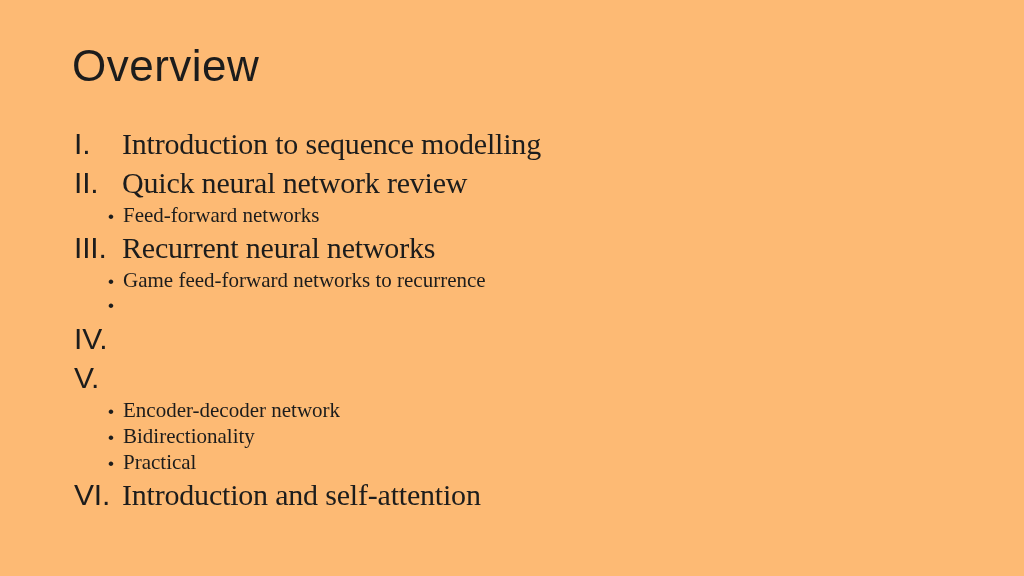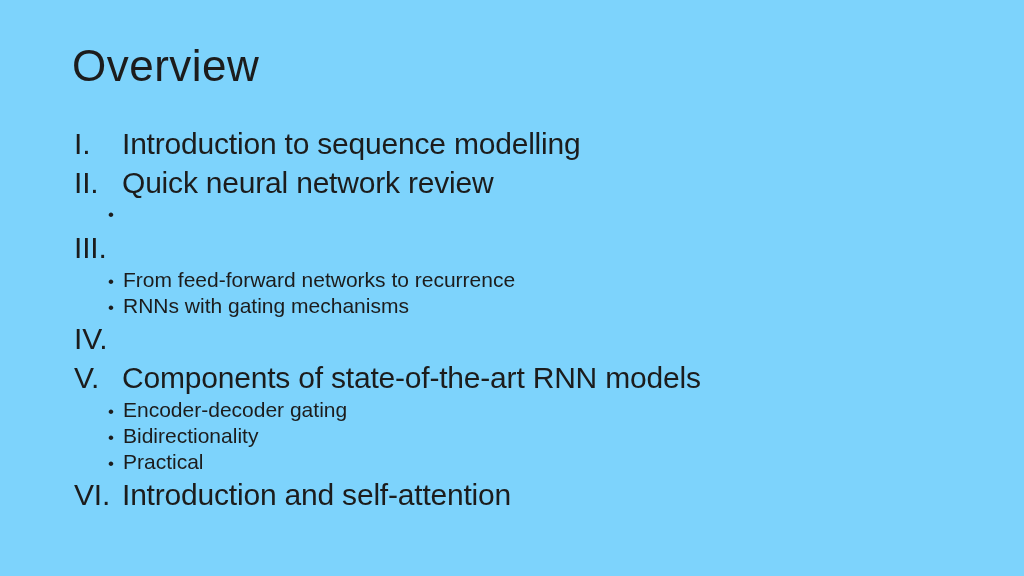--- a/index.html
+++ b/index.html
@@ -4,21 +4,21 @@
 <style>
   html, body {
     margin: 0;
     padding: 0;
     background: #ffffff;
   }
   .slide {
     position: relative;
     width: 1024px;
     height: 576px;
-    background: #7dd3fc;
+    background: #fdba74;
     overflow: hidden;
     font-family: "Liberation Sans", "DejaVu Sans", sans-serif;
     color: #1c1c1c;
   }
   .slide-title {
     position: absolute;
     left: 72px;
     top: 44px;
     margin: 0;
     font-size: 44px;
@@ -55,20 +55,21 @@
     flex: 0 0 48px;
     width: 48px;
   }
   .bullet {
     flex: 0 0 15px;
     width: 15px;
     font-size: 17px;
   }
   .txt {
     white-space: nowrap;
+    font-family: Liberation Serif, serif;
   }
 </style>
 </head>
 <body>
 
 <div class="slide">
 
   <h1 class="slide-title">Overview</h1>
 
   <div class="outline">
@@ -78,48 +79,48 @@
       <span class="txt">Introduction to sequence modelling</span>
     </div>
 
     <div class="row main">
       <span class="num">II.</span>
       <span class="txt">Quick neural network review</span>
     </div>
 
     <div class="row sub">
       <span class="bullet">•</span>
+      <span class="txt">Feed-forward networks</span>
     </div>
 
     <div class="row main">
       <span class="num">III.</span>
+      <span class="txt">Recurrent neural networks</span>
     </div>
 
     <div class="row sub">
       <span class="bullet">•</span>
-      <span class="txt">From feed-forward networks to recurrence</span>
+      <span class="txt">Game feed-forward networks to recurrence</span>
     </div>
 
     <div class="row sub">
       <span class="bullet">•</span>
-      <span class="txt">RNNs with gating mechanisms</span>
     </div>
 
     <div class="row main">
       <span class="num">IV.</span>
     </div>
 
     <div class="row main">
       <span class="num">V.</span>
-      <span class="txt">Components of state-of-the-art RNN models</span>
     </div>
 
     <div class="row sub">
       <span class="bullet">•</span>
-      <span class="txt">Encoder-decoder gating</span>
+      <span class="txt">Encoder-decoder network</span>
     </div>
 
     <div class="row sub">
       <span class="bullet">•</span>
       <span class="txt">Bidirectionality</span>
     </div>
 
     <div class="row sub">
       <span class="bullet">•</span>
       <span class="txt">Practical</span>

